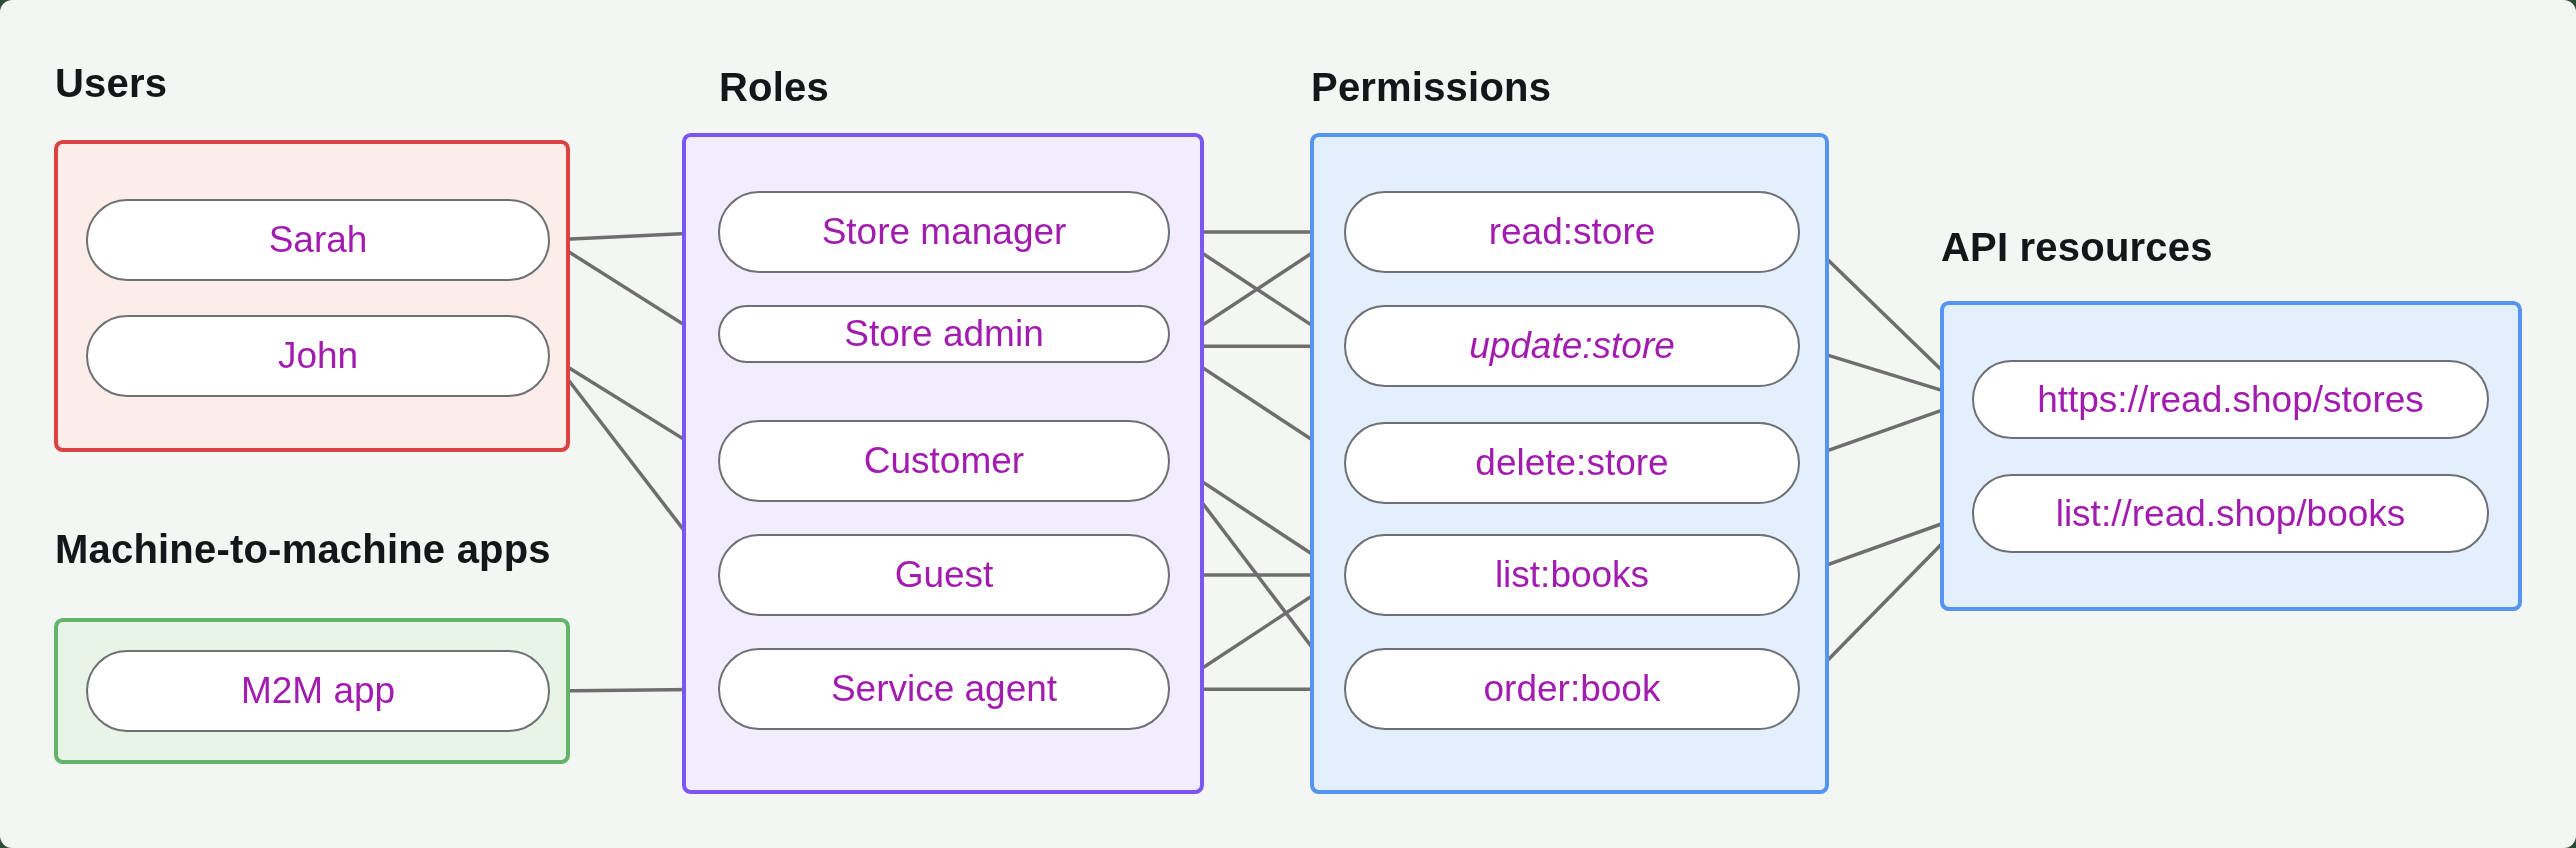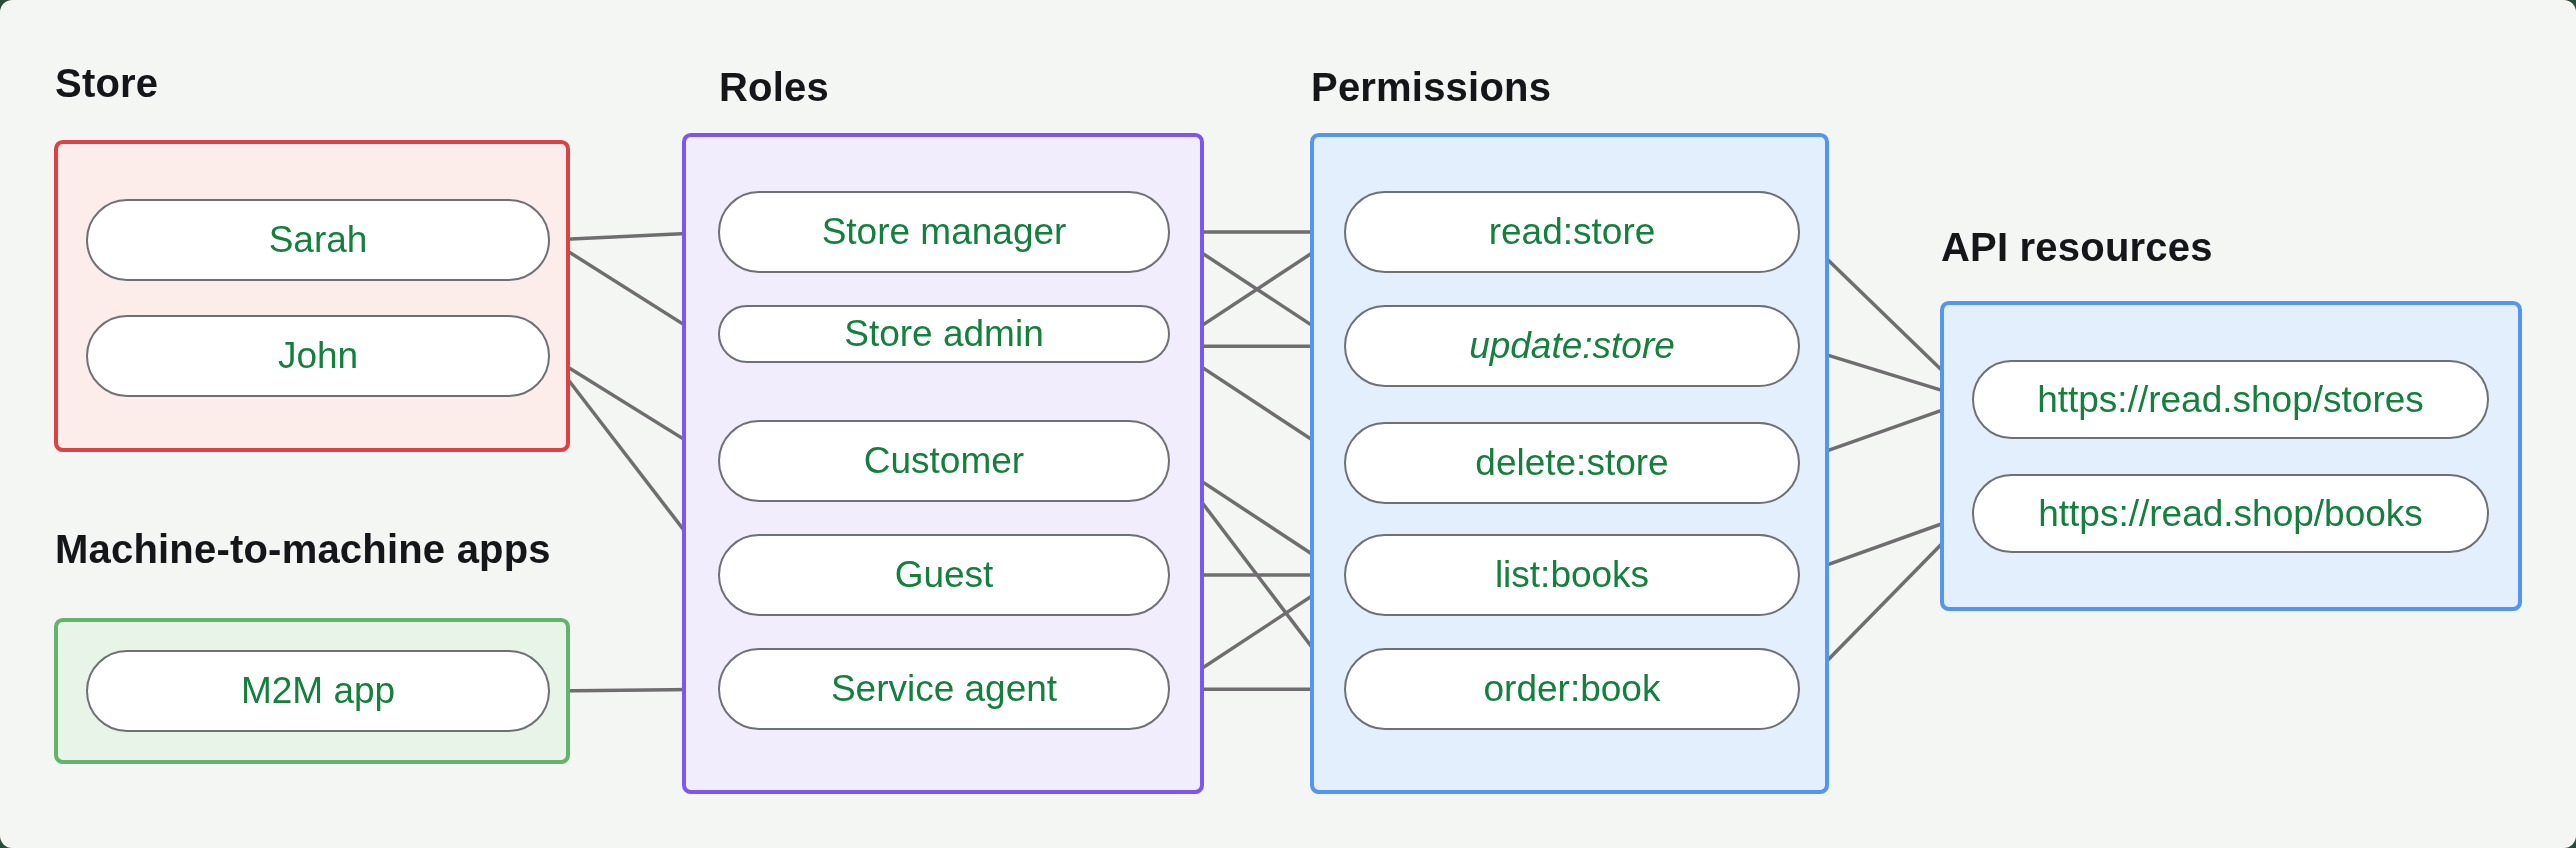--- a/index.html
+++ b/index.html
@@ -31,21 +31,21 @@
     white-space:nowrap;
   }
   .pill{
     position:absolute;
     background:#ffffff;
     border:2.6px solid #6d7175;
     border-radius:52px;
     box-sizing:border-box;
     display:flex;align-items:center;justify-content:center;
     font-size:37px;
-    color:#15803d;
+    color:#a21caf;
     white-space:nowrap;
   }
   
   #box-users{left:54px;top:140px;width:516px;height:312px;}
   #box-m2m{left:54px;top:618px;width:516px;height:146px;}
   #box-roles{left:682px;top:133px;width:522px;height:661px;}
   #box-permissions{left:1310px;top:133px;width:519px;height:661px;}
   #box-api{left:1940px;top:301px;width:582px;height:310px;}
   
   #t-users{left:55px;top:61px;}
@@ -109,21 +109,21 @@
       <circle cx="2260" cy="458" r="12" fill="#6e6e6e"></circle>
       <circle cx="2260" cy="588" r="12" fill="#6e6e6e"></circle>
     </svg>
 
   <div class="group-box" id="box-users" style="border-color: rgb(220, 66, 66); background: rgb(252, 236, 234);"></div>
   <div class="group-box" id="box-m2m" style="border-color: rgb(98, 180, 106); background: rgb(233, 244, 232);"></div>
   <div class="group-box" id="box-roles" style="border-color: rgb(124, 86, 243); background: rgb(242, 237, 252);"></div>
   <div class="group-box" id="box-permissions" style="border-color: rgb(83, 149, 240); background: rgb(227, 239, 252);"></div>
   <div class="group-box" id="box-api" style="border-color: rgb(83, 149, 240); background: rgb(227, 239, 252);"></div>
 
-  <div class="group-title" id="t-users">Store</div>
+  <div class="group-title" id="t-users">Users</div>
   <div class="group-title" id="t-m2m">Machine-to-machine apps</div>
   <div class="group-title" id="t-roles">Roles</div>
   <div class="group-title" id="t-permissions">Permissions</div>
   <div class="group-title" id="t-api">API resources</div>
 
   <div class="pill" id="n-sarah">Sarah</div>
   <div class="pill" id="n-john">John</div>
 
   <div class="pill" id="n-m2m_app">M2M app</div>
 
@@ -133,16 +133,16 @@
   <div class="pill" id="n-guest">Guest</div>
   <div class="pill" id="n-service_agent">Service agent</div>
 
   <div class="pill" id="n-read_store">read:store</div>
   <div class="pill" id="n-update_store">update:store</div>
   <div class="pill" id="n-delete_store">delete:store</div>
   <div class="pill" id="n-list_books">list:books</div>
   <div class="pill" id="n-order_book">order:book</div>
 
   <div class="pill" id="n-stores">https://read.shop/stores</div>
-  <div class="pill" id="n-books">https://read.shop/books</div>
+  <div class="pill" id="n-books">list://read.shop/books</div>
 
 </div>
 
 
 </body></html>

